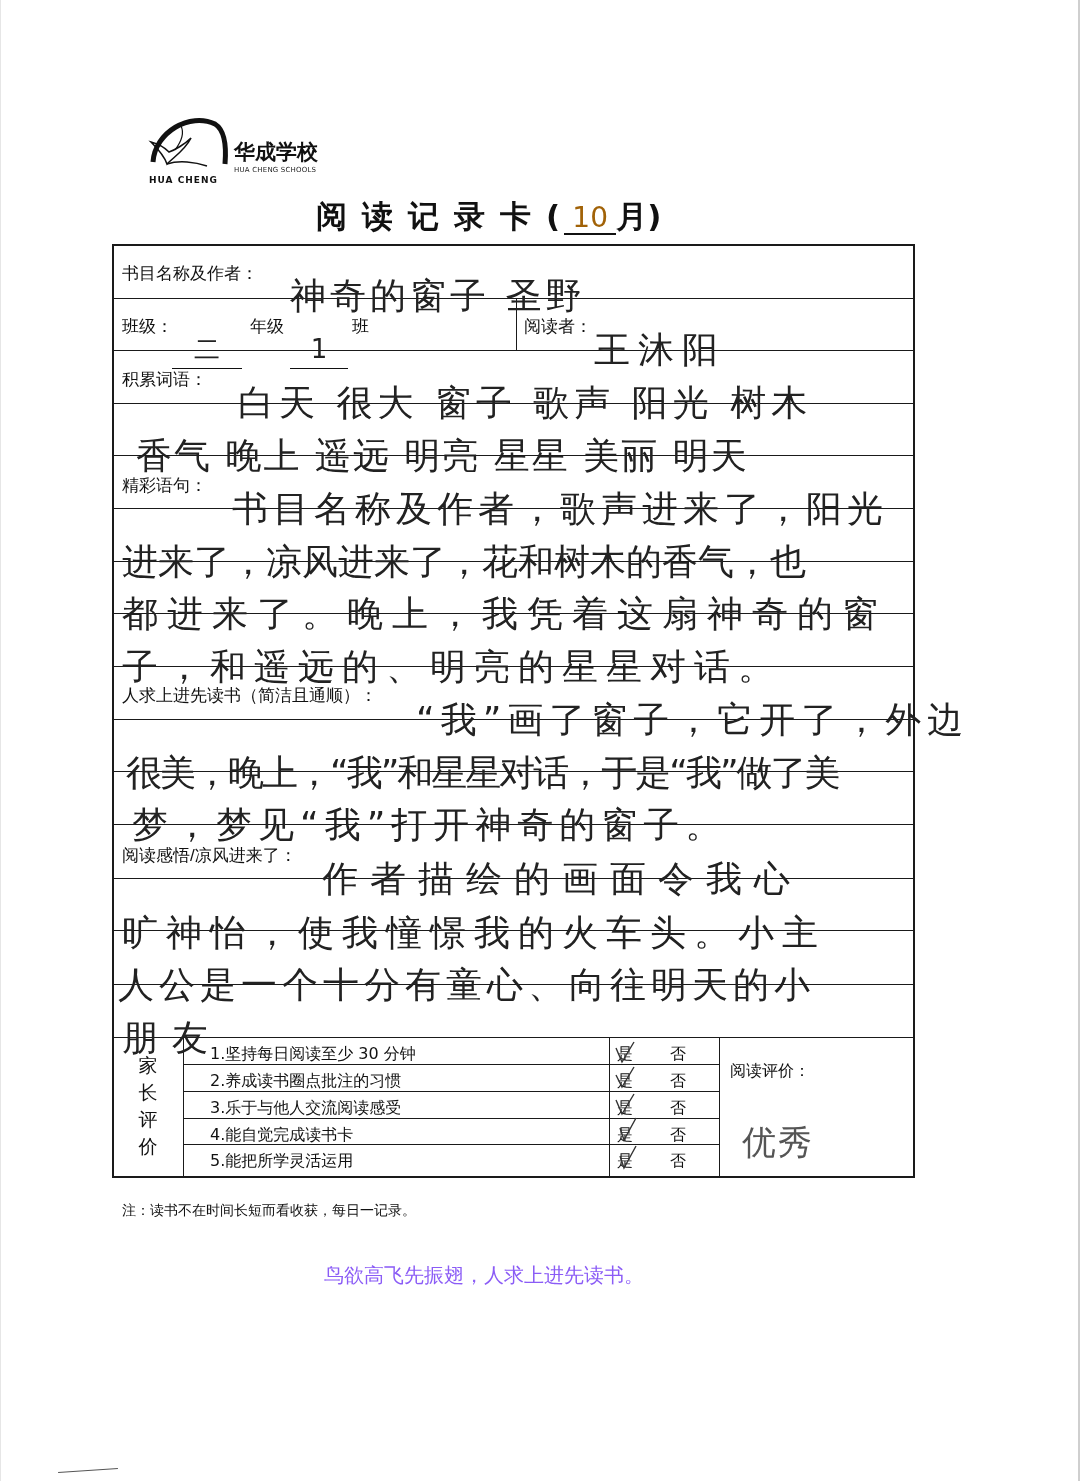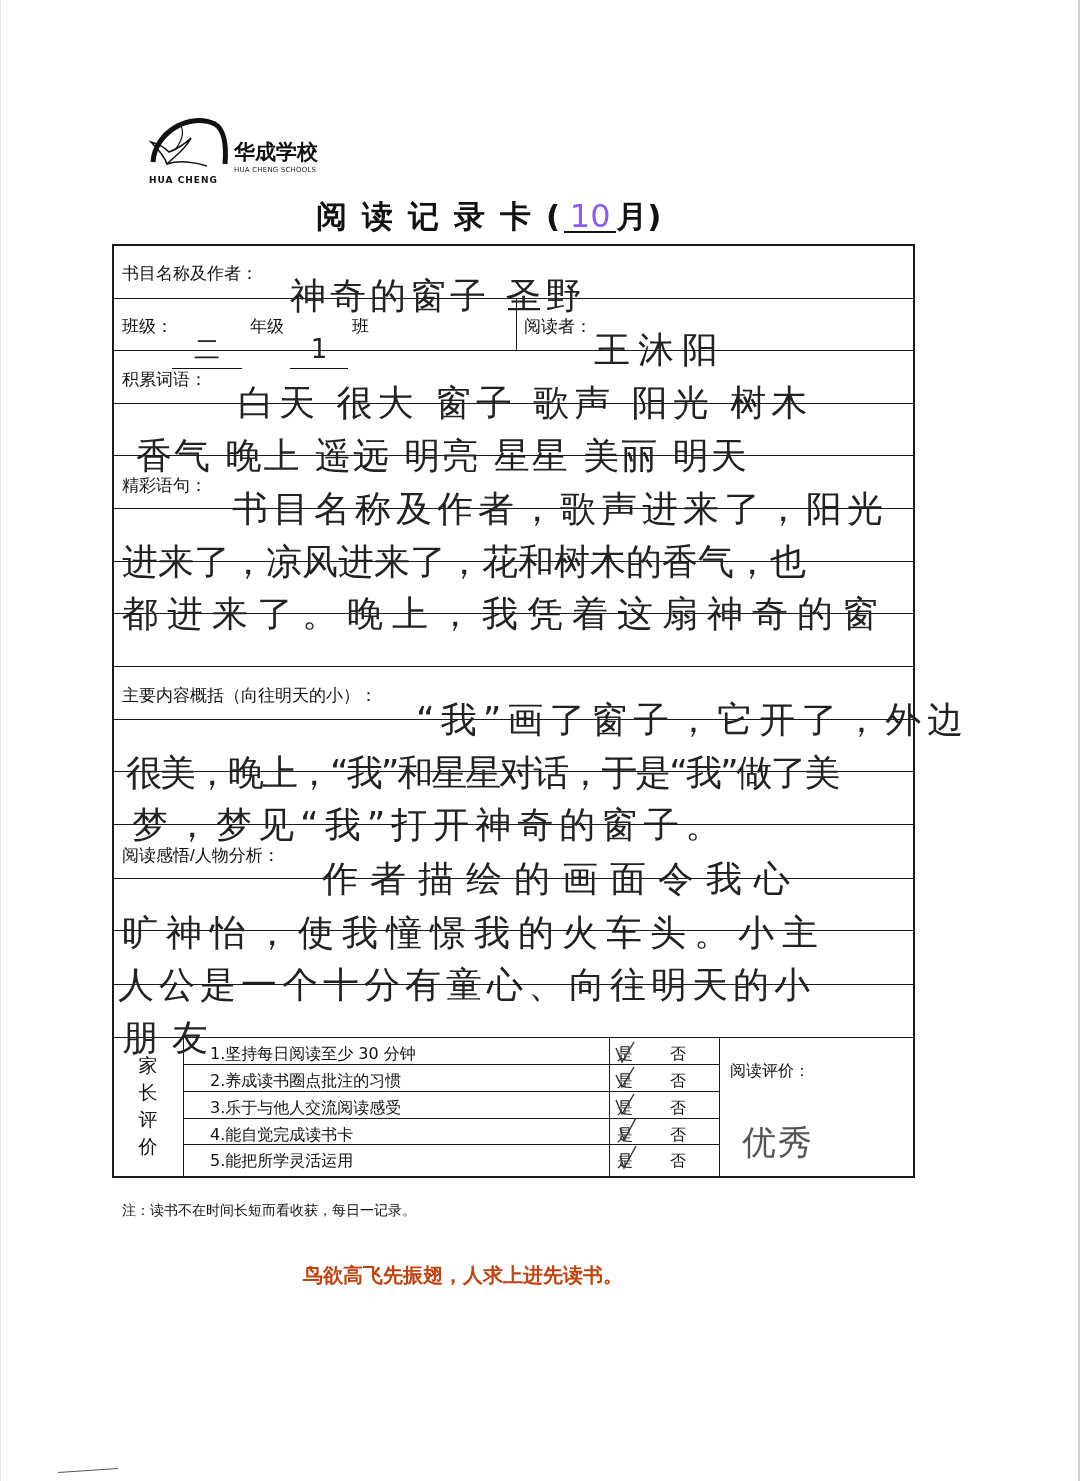--- a/index.html
+++ b/index.html
@@ -15,21 +15,21 @@
   .logo { position: absolute; left: 145px; top: 112px; width: 200px; height: 70px; }
   .logo svg { position: absolute; left: 0; top: 0; }
   .logo-cn { position: absolute; left: 89px; top: 26px; font-size: 21px; font-weight: bold; letter-spacing: 0px; color: #111; }
   .logo-en { position: absolute; left: 89px; top: 54px; font-size: 7px; color: #222; letter-spacing: 0.2px; white-space: nowrap; }
   .logo-en-left { position: absolute; left: 4px; top: 63px; font-size: 9px; color: #111; letter-spacing: 1px; white-space: nowrap; font-weight: bold; }
 
   
   .title { position: absolute; left: 316px; top: 196px; font-size: 31px; font-weight: bold; letter-spacing: 15px; white-space: nowrap; color: #111; }
   .title .paren { letter-spacing: 4px; }
   .month-blank { display: inline-block; width: 52px; border-bottom: 2px solid #111; text-align: center; letter-spacing: 0;
-    font-family: "DejaVu Sans", sans-serif; font-weight: normal; font-size: 32px; line-height: 30px; color: #8b5cf6; }
+    font-family: "DejaVu Sans", sans-serif; font-weight: normal; font-size: 28px; line-height: 30px; color: #a16207; }
   .title .yue { letter-spacing: 0; }
 
   
   .table { position: absolute; left: 112px; top: 244px; width: 803px; height: 934px; border: 2px solid #1a1a1a; box-sizing: border-box; }
   .hline { position: absolute; left: 0; width: 100%; height: 0; border-top: 1.6px solid #1a1a1a; }
   .vline { position: absolute; top: 0; width: 0; border-left: 1.6px solid #1a1a1a; }
   .label { position: absolute; font-size: 17px; color: #111; white-space: nowrap; font-family: "Liberation Sans", "DejaVu Sans", sans-serif; }
   .hand {
     position: absolute; white-space: nowrap; color: #222;
     font-family: "DejaVu Sans", sans-serif; font-weight: normal;
@@ -38,21 +38,21 @@
     margin-top: 26px;
   }
   .blank-u { display: inline-block; border-bottom: 1.5px solid #111; text-align: center; }
 
   .eval-item { position: absolute; font-size: 16px; color: #111; white-space: nowrap; }
   .yes-no { position: absolute; font-size: 16px; color: #111; white-space: nowrap; }
   .check { position: absolute; width: 22px; height: 26px; }
   .vertical-label { position: absolute; font-size: 19px; line-height: 27px; width: 24px; text-align: center; color: #111; }
 
   .note { position: absolute; left: 122px; top: 1202px; font-size: 14px; color: #111; white-space: nowrap; }
-  .motto { position: absolute; left: 303px; top: 1262px; font-size: 20px; font-weight: bold; color: #c2410c; white-space: nowrap; }
+  .motto { position: absolute; left: 324px; top: 1262px; font-size: 20px; font-weight: normal; color: #8b5cf6; white-space: nowrap; }
   .stray-mark { position: absolute; left: 58px; top: 1470px; width: 60px; height: 0; border-top: 1.5px solid #555; transform: rotate(-4deg); }
 </style>
 </head>
 <body>
 
 <div class="page-edge-left"></div>
 <div class="page-edge-right"></div>
 
 <div class="logo">
   <svg width="90" height="70" viewBox="0 0 90 70">
@@ -110,27 +110,28 @@
   <span class="hand" style="left:480px; top:54px; font-size:36px; letter-spacing:8px">王沐阳</span>
 
   <span class="label" style="left:8px; top:122px">积累词语：</span>
   <span class="hand" style="left:124px; top:107px; letter-spacing:5px">白天 很大 窗子 歌声 阳光 树木</span>
   <span class="hand" style="left:22px; top:160px; letter-spacing:2px">香气 晚上 遥远 明亮 星星 美丽 明天</span>
 
   <span class="label" style="left:8px; top:228px">精彩语句：</span>
   <span class="hand" style="left:118px; top:213px; letter-spacing:5px">书目名称及作者，歌声进来了，阳光</span>
   <span class="hand" style="left:8px; top:266px; letter-spacing:0px">进来了，凉风进来了，花和树木的香气，也</span>
   <span class="hand" style="left:8px; top:318px; letter-spacing:9px">都进来了。晚上，我凭着这扇神奇的窗</span>
+  <span class="hand" style="left:8px; top:371px; letter-spacing:8px">子，和遥远的、明亮的星星对话。</span>
 
-  <span class="label" style="left:8px; top:438px">主要内容概括（向往明天的小）：</span>
+  <span class="label" style="left:8px; top:438px">人求上进先读书（简洁且通顺）：</span>
   <span class="hand" style="left:302px; top:424px; letter-spacing:6px">“我”画了窗子，它开了，外边</span>
   <span class="hand" style="left:12px; top:477px; letter-spacing:-2px">很美，晚上，“我”和星星对话，于是“我”做了美</span>
   <span class="hand" style="left:18px; top:529px; letter-spacing:6px">梦，梦见“我”打开神奇的窗子。</span>
 
-  <span class="label" style="left:8px; top:598px">阅读感悟/人物分析：</span>
+  <span class="label" style="left:8px; top:598px">阅读感悟/凉风进来了：</span>
   <span class="hand" style="left:8px; top:637px; letter-spacing:8px">旷神怡，使我憧憬我的火车头。小主</span>
   <span class="hand" style="left:208px; top:583px; letter-spacing:12px">作者描绘的画面令我心</span>
   <span class="hand" style="left:4px; top:689px; letter-spacing:5px">人公是一个十分有童心、向往明天的小</span>
   <span class="hand" style="left:8px; top:742px; letter-spacing:14px">朋友</span>
 
   <div class="vertical-label" style="left:22px; top:806px">
     <div>家</div>
     <div>长</div>
     <div>评</div>
     <div>价</div>

